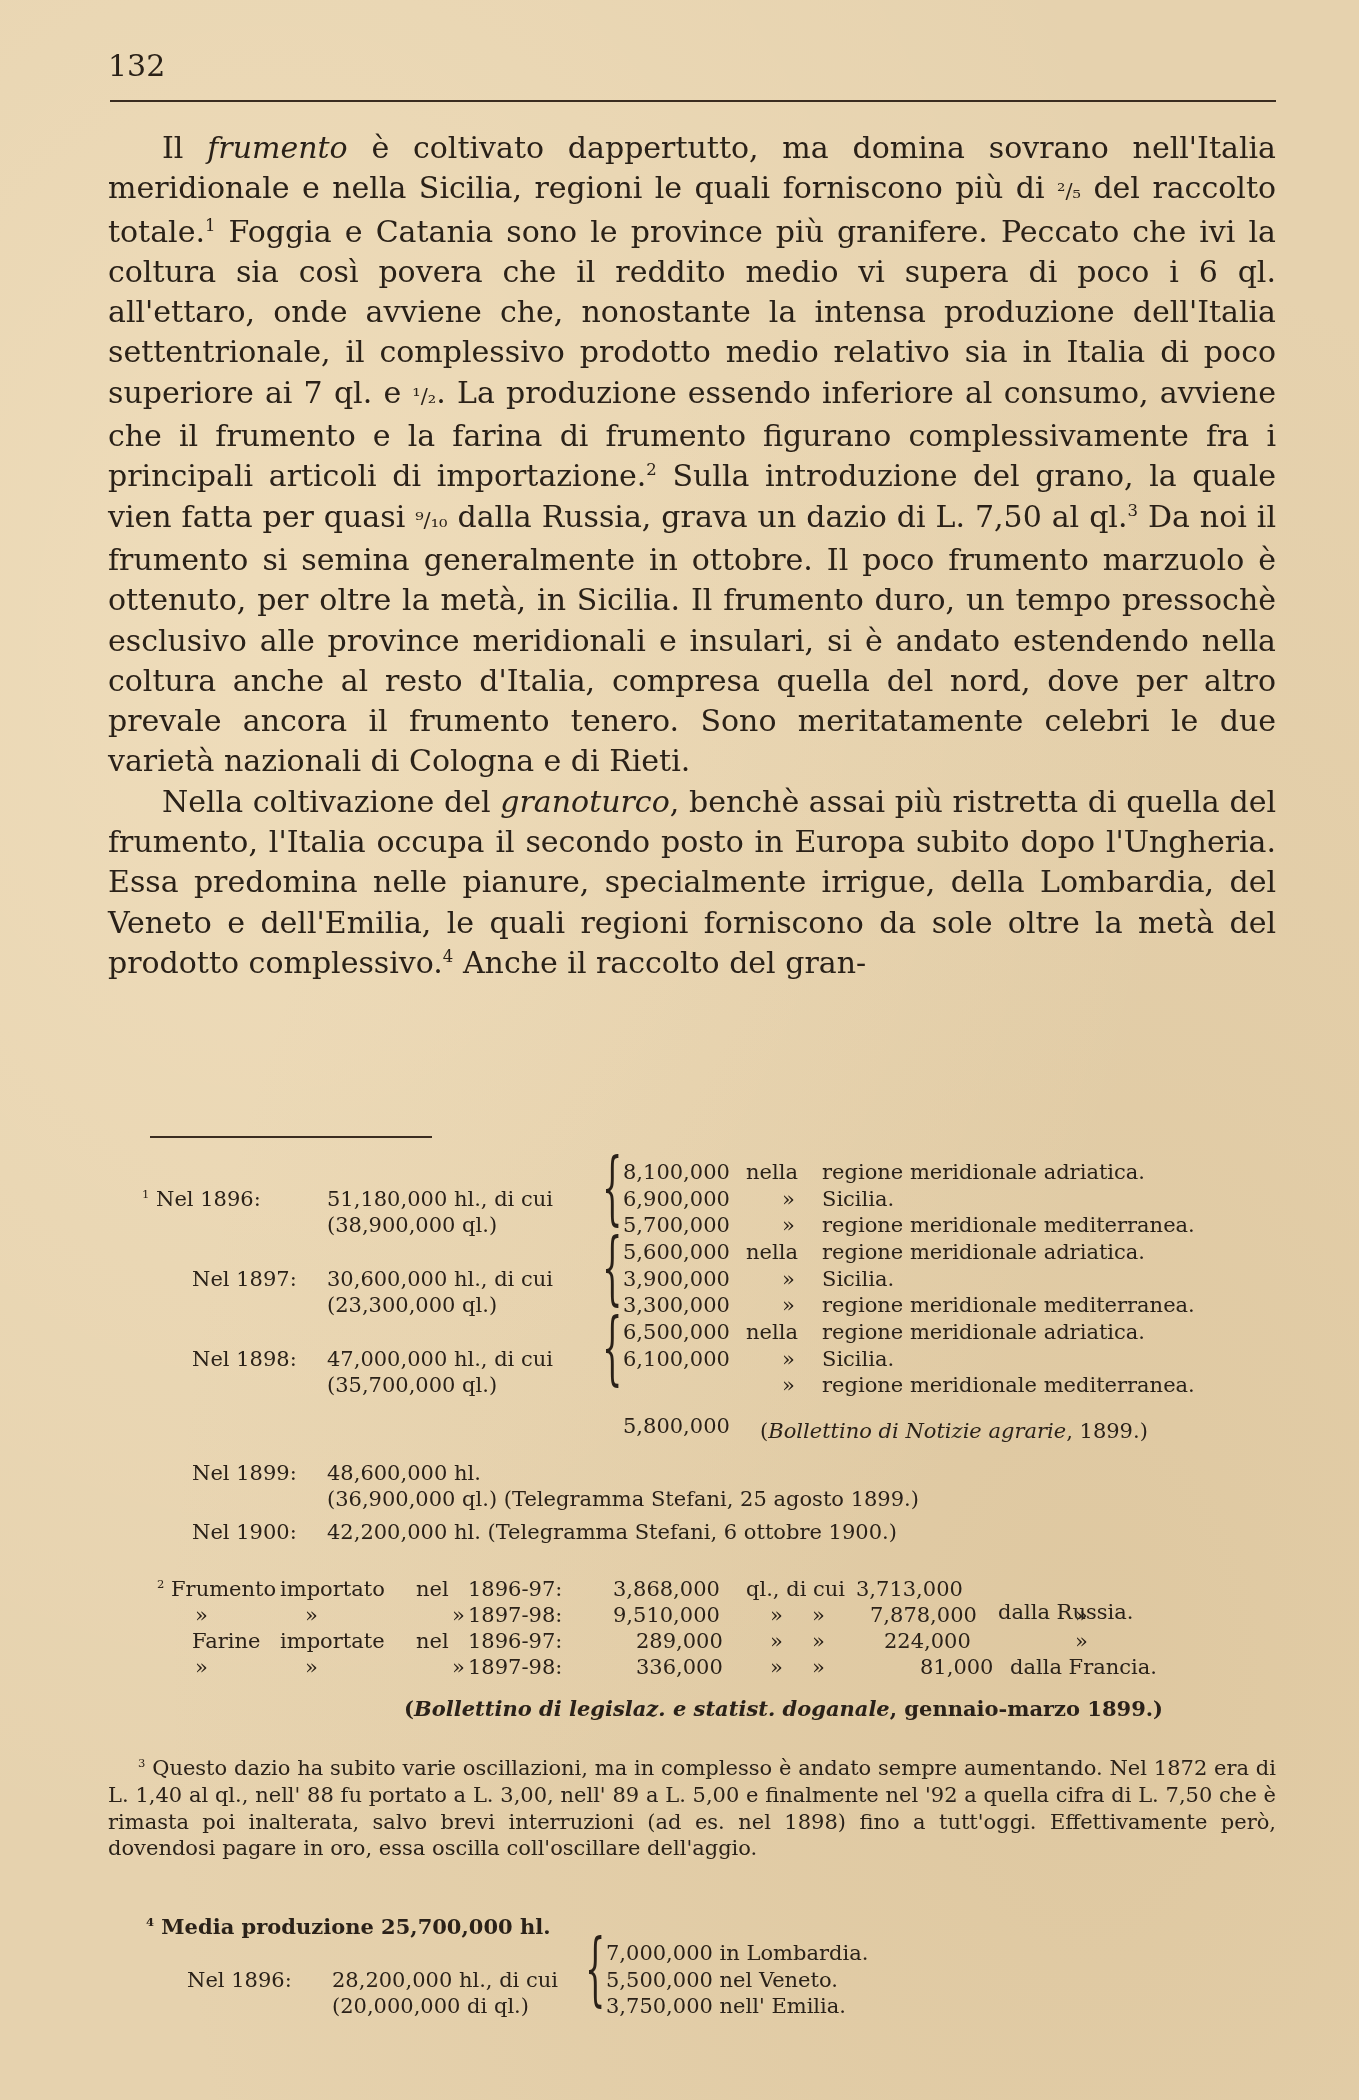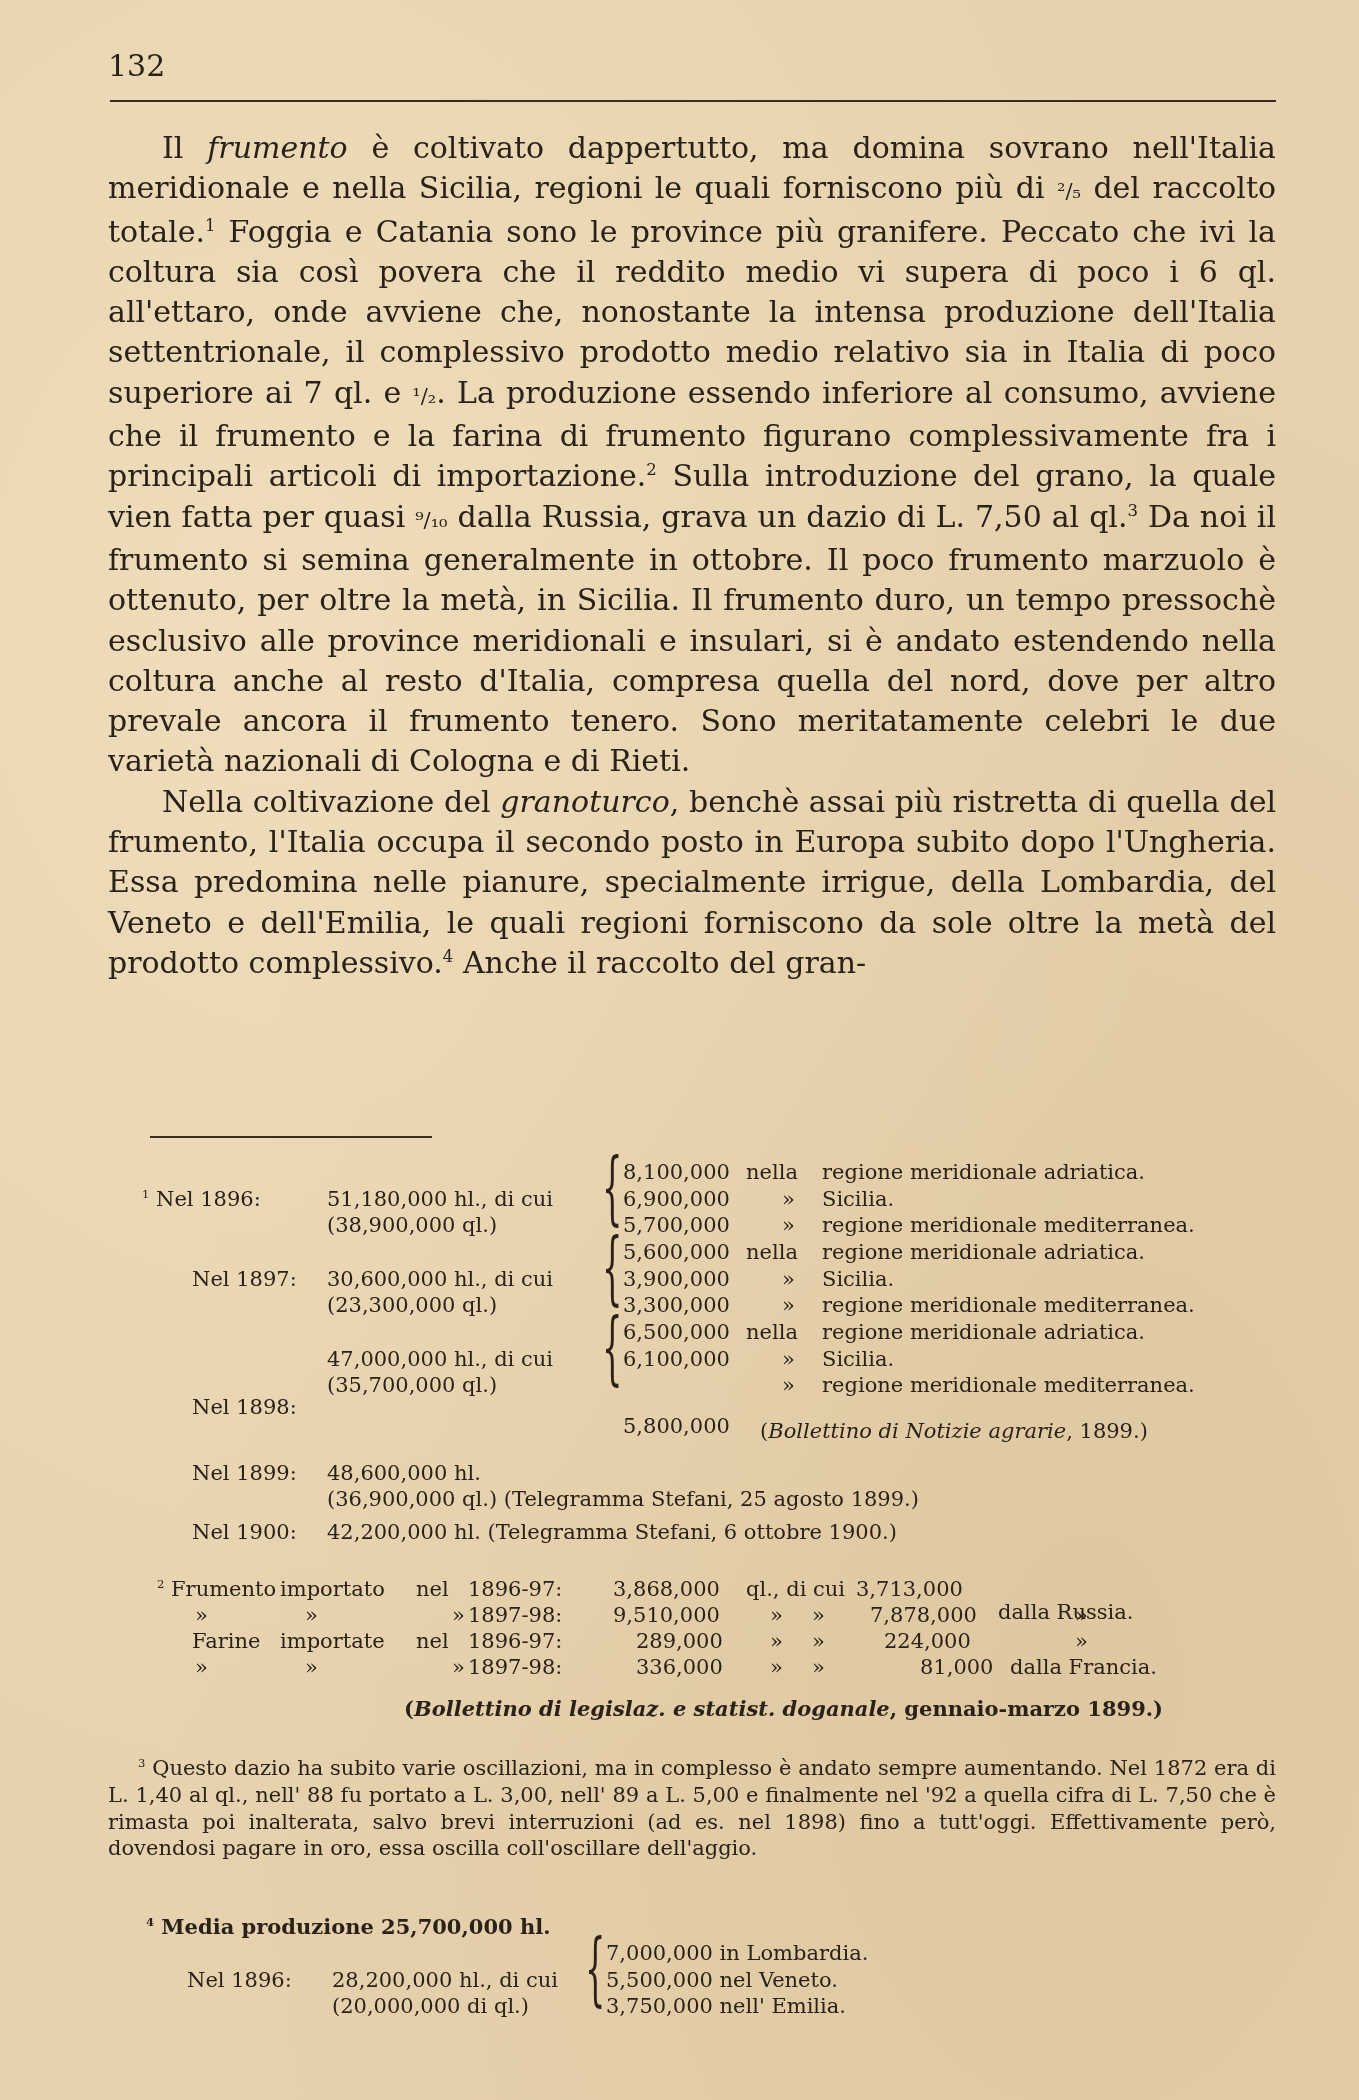--- a/index.html
+++ b/index.html
@@ -74,21 +74,21 @@
     <div class="fn" style="top:1239px;left:623px;">5,600,000</div>
     <div class="fn" style="top:1239px;left:746px;">nella</div>
     <div class="fn" style="top:1239px;left:822px;">regione meridionale adriatica.</div>
     <div class="fn" style="top:1266px;left:623px;">3,900,000</div>
     <div class="fn" style="top:1266px;left:782px;">»</div>
     <div class="fn" style="top:1266px;left:822px;">Sicilia.</div>
     <div class="fn" style="top:1292px;left:623px;">3,300,000</div>
     <div class="fn" style="top:1292px;left:782px;">»</div>
     <div class="fn" style="top:1292px;left:822px;">regione meridionale mediterranea.</div>
 
-    <div class="fn" style="top:1346px;left:192px;margin-top:48px;">Nel 1898:</div>
+    <div class="fn" style="top:1346px;left:192px;">Nel 1898:</div>
     <div class="fn" style="top:1346px;left:327px;">47,000,000 hl., di cui</div>
     <div class="fn" style="top:1372px;left:327px;">(35,700,000 ql.)</div>
     <div class="brace" style="top:1308px;left:602px;">{</div>
     <div class="fn" style="top:1319px;left:623px;">6,500,000</div>
     <div class="fn" style="top:1319px;left:746px;">nella</div>
     <div class="fn" style="top:1319px;left:822px;">regione meridionale adriatica.</div>
     <div class="fn" style="top:1346px;left:623px;">6,100,000</div>
     <div class="fn" style="top:1346px;left:782px;">»</div>
     <div class="fn" style="top:1346px;left:822px;">Sicilia.</div>
     <div class="fn" style="top:1413px;left:623px;">5,800,000</div>

